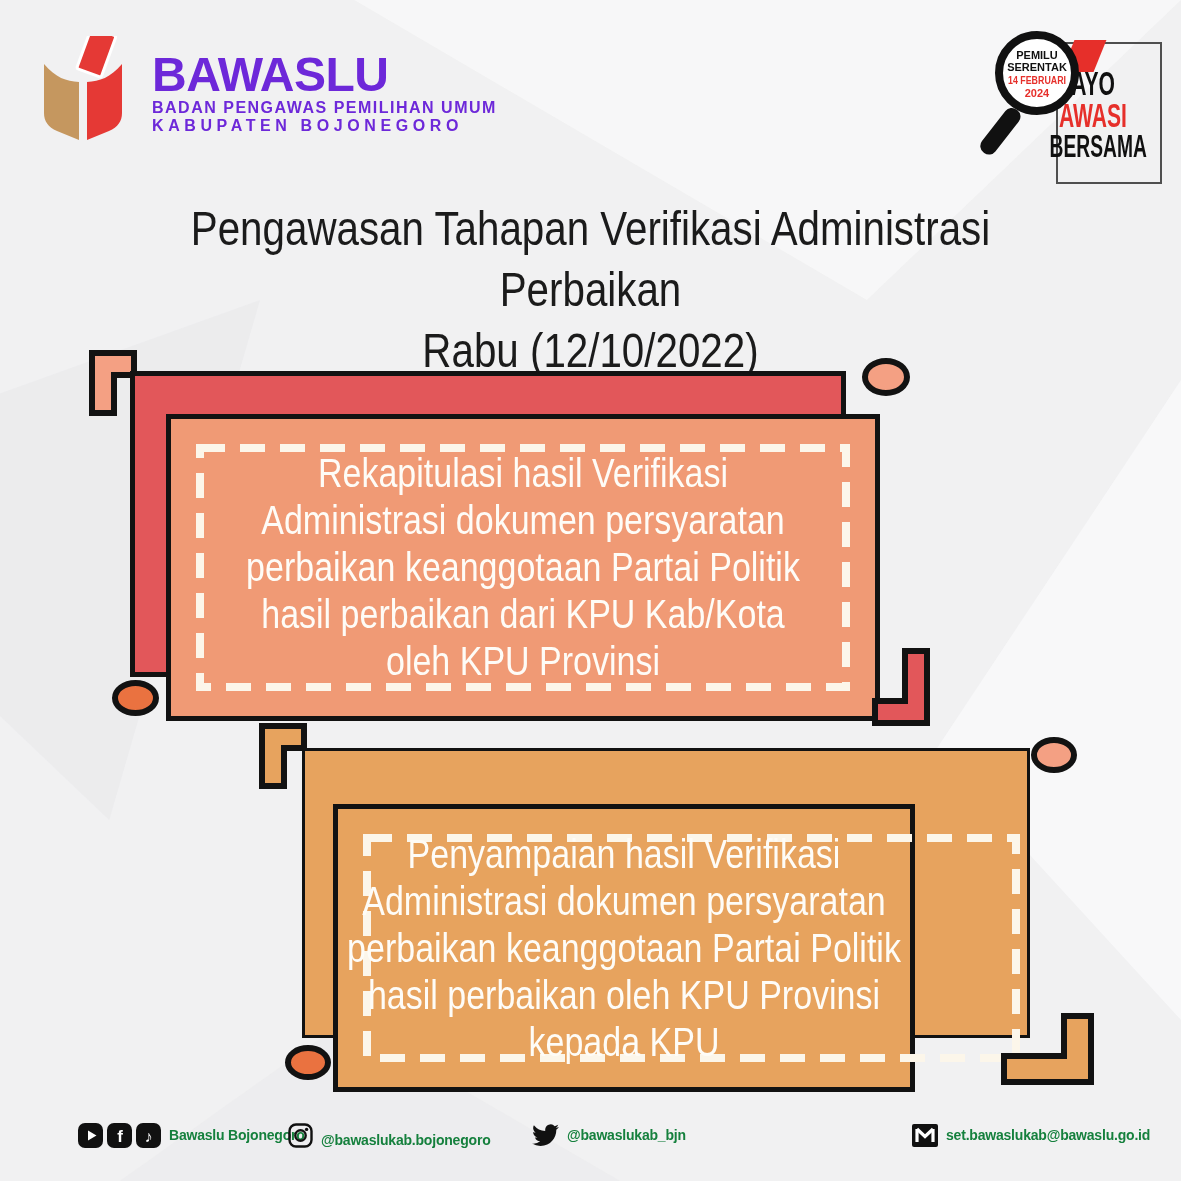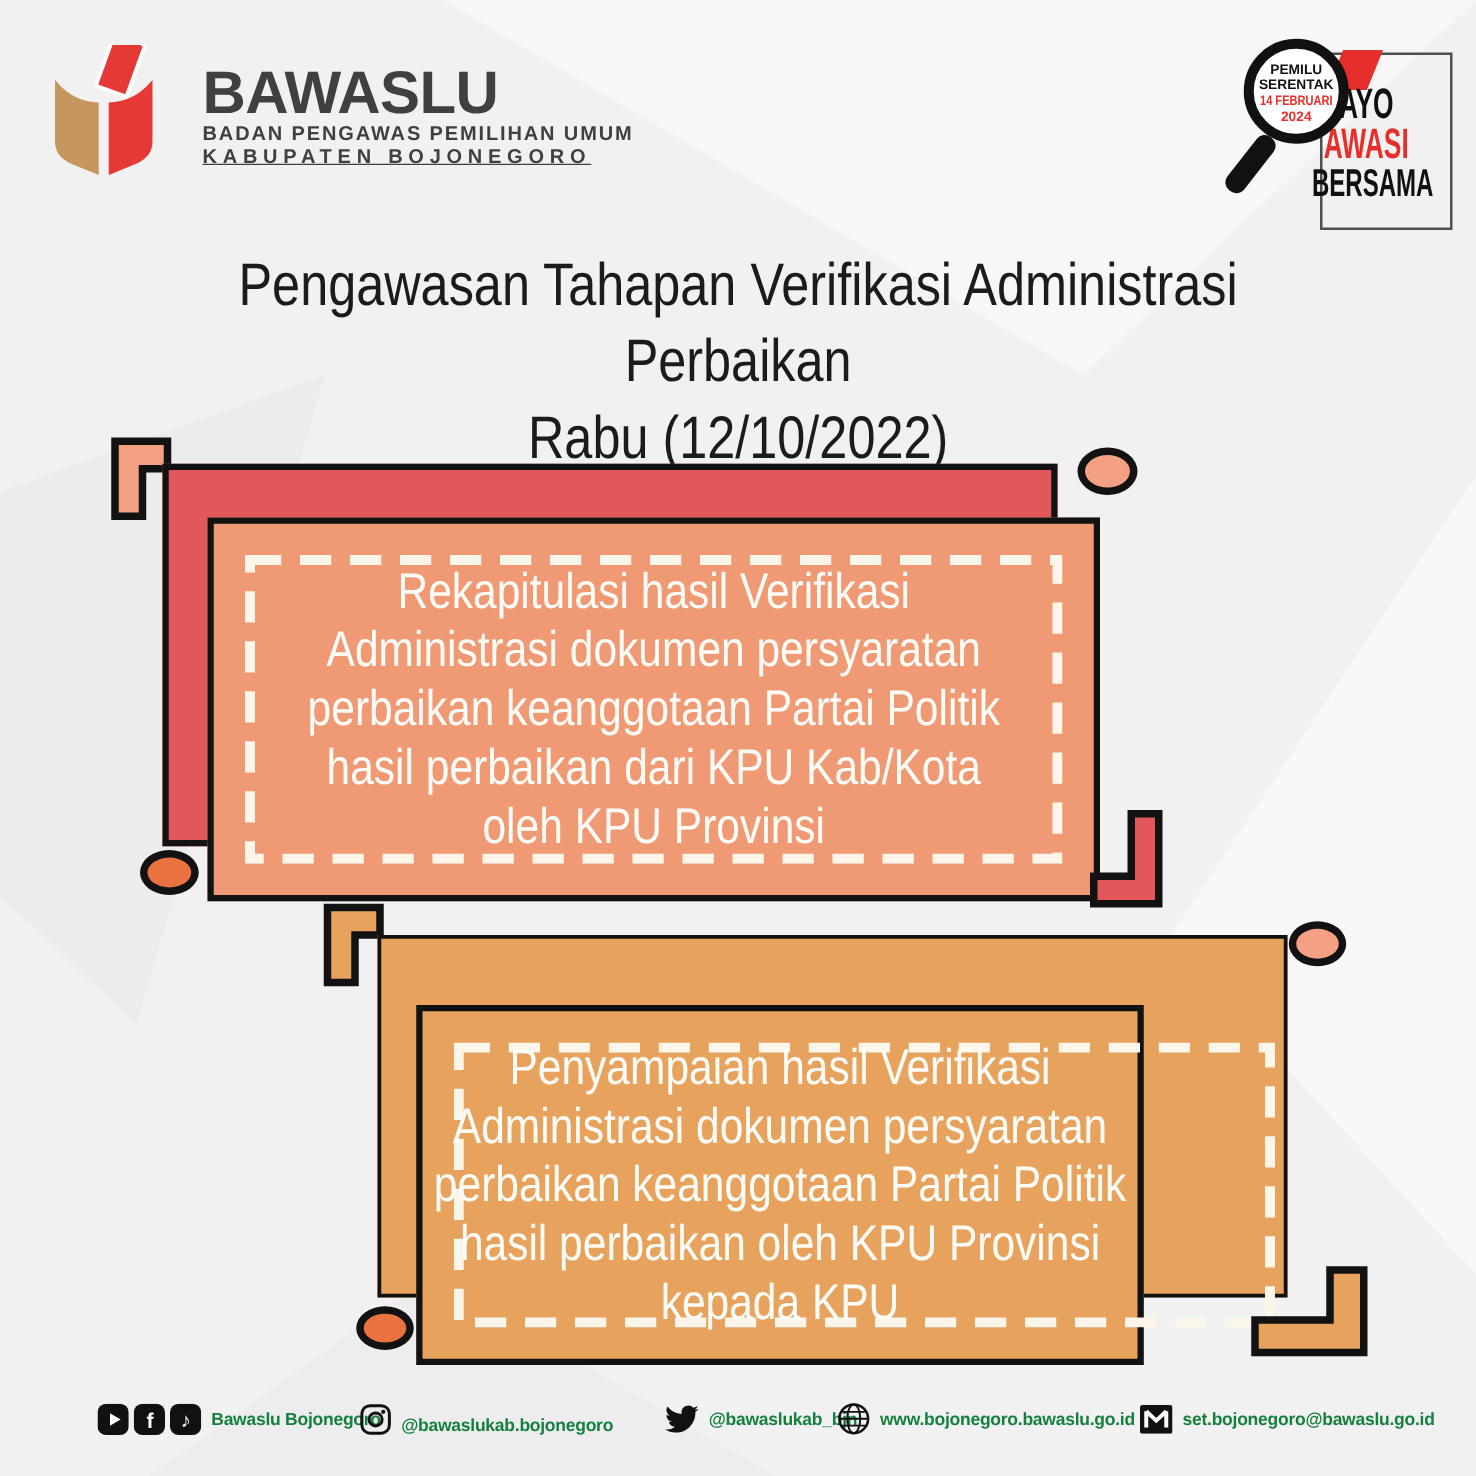--- a/index.html
+++ b/index.html
@@ -19,24 +19,24 @@
         clip-path:polygon(0 0,100% 0,62% 100%);}
   .bgp2{left:0;top:300px;width:260px;height:520px;background:#e8e8ea;opacity:.55;
         clip-path:polygon(0 18%,100% 0,42% 100%,0 80%);}
   .bgp3{right:0;top:380px;width:300px;height:640px;background:#fbfbfc;opacity:.7;
         clip-path:polygon(100% 0,100% 100%,18% 58%);}
   .bgp4{left:120px;bottom:0;width:500px;height:160px;background:#e9e9eb;opacity:.5;
         clip-path:polygon(0 100%,45% 0,100% 100%);}
 
   
   .logo-icon{position:absolute;left:40px;top:36px;}
-  .logo-text{position:absolute;left:162px;top:52px;color:#404040;}
+  .logo-text{position:absolute;left:152px;top:52px;color:#6d28d9;}
   .logo-title{font-size:48px;font-weight:bold;letter-spacing:-.5px;line-height:46px;}
   .logo-sub{font-size:16px;font-weight:bold;letter-spacing:1.5px;line-height:16px;margin-top:2px;white-space:nowrap;}
-  .logo-sub2{letter-spacing:4.6px;text-decoration:underline;}
+  .logo-sub2{letter-spacing:4.6px;}
 
   
   .badge{position:absolute;left:968px;top:26px;width:205px;height:170px;}
   .badge-frame{position:absolute;left:88px;top:16px;width:106px;height:142px;border:2px solid #4f4f4f;background:transparent;}
   .badge-para{position:absolute;left:100px;top:14px;width:32px;height:32px;background:var(--badge-red);transform:skewX(-22deg);}
   .slogan{position:absolute;left:55px;top:40px;width:140px;text-align:center;font-weight:bold;color:#101010;}
   .slogan div{transform:scaleX(.62);transform-origin:50% 50%;}
   .slogan-1{font-size:34px;line-height:34px;}
   .slogan-2{font-size:34px;line-height:31px;color:var(--badge-red);}
   .slogan-3{font-size:31px;line-height:31px;}
@@ -197,34 +197,24 @@
     <span class="flabel">@bawaslukab.bojonegoro</span>
   </div>
 
   <div class="fgroup fg3">
     <svg width="27" height="23" viewBox="0 0 24 20">
       <path fill="#111" d="M23.9 2.4a9.8 9.8 0 0 1-2.8.8A4.9 4.9 0 0 0 23.3.5a9.9 9.9 0 0 1-3.1 1.2A4.9 4.9 0 0 0 11.7 5c0 .4 0 .8.1 1.1A14 14 0 0 1 1.7.9a4.9 4.9 0 0 0 1.5 6.5 4.9 4.9 0 0 1-2.2-.6v.1c0 2.4 1.7 4.4 3.9 4.8a5 5 0 0 1-2.2.1 4.9 4.9 0 0 0 4.6 3.4A9.9 9.9 0 0 1 0 17.2 14 14 0 0 0 7.6 19.4c9 0 14-7.5 14-14v-.6A10 10 0 0 0 23.9 2.4z"></path>
     </svg>
     <span class="flabel">@bawaslukab_bjn</span>
   </div>
 
-  <div class="fgroup fg4">
-    <svg width="26" height="26" viewBox="0 0 26 26">
-      <circle cx="13" cy="13" r="11.5" fill="none" stroke="#111" stroke-width="2"></circle>
-      <ellipse cx="13" cy="13" rx="5.2" ry="11.5" fill="none" stroke="#111" stroke-width="1.6"></ellipse>
-      <line x1="1.5" y1="13" x2="24.5" y2="13" stroke="#111" stroke-width="1.6"></line>
-      <line x1="3.4" y1="7.5" x2="22.6" y2="7.5" stroke="#111" stroke-width="1.4"></line>
-      <line x1="3.4" y1="18.5" x2="22.6" y2="18.5" stroke="#111" stroke-width="1.4"></line>
-    </svg>
-    <span class="flabel">www.bojonegoro.bawaslu.go.id</span>
-  </div>
 
   <div class="fgroup fg5">
     <svg width="26" height="23" viewBox="0 0 26 23">
       <rect x="0" y="0" width="26" height="23" rx="2" fill="#111"></rect>
       <path d="M5,5 L13,12.5 L21,5" fill="none" stroke="#fff" stroke-width="3.2"></path>
       <line x1="5" y1="5" x2="5" y2="18" stroke="#fff" stroke-width="3.2"></line>
       <line x1="21" y1="5" x2="21" y2="18" stroke="#fff" stroke-width="3.2"></line>
     </svg>
-    <span class="flabel">set.bojonegoro@bawaslu.go.id</span>
+    <span class="flabel">set.bawaslukab@bawaslu.go.id</span>
   </div>
 
 </div>
 
 </body></html>

